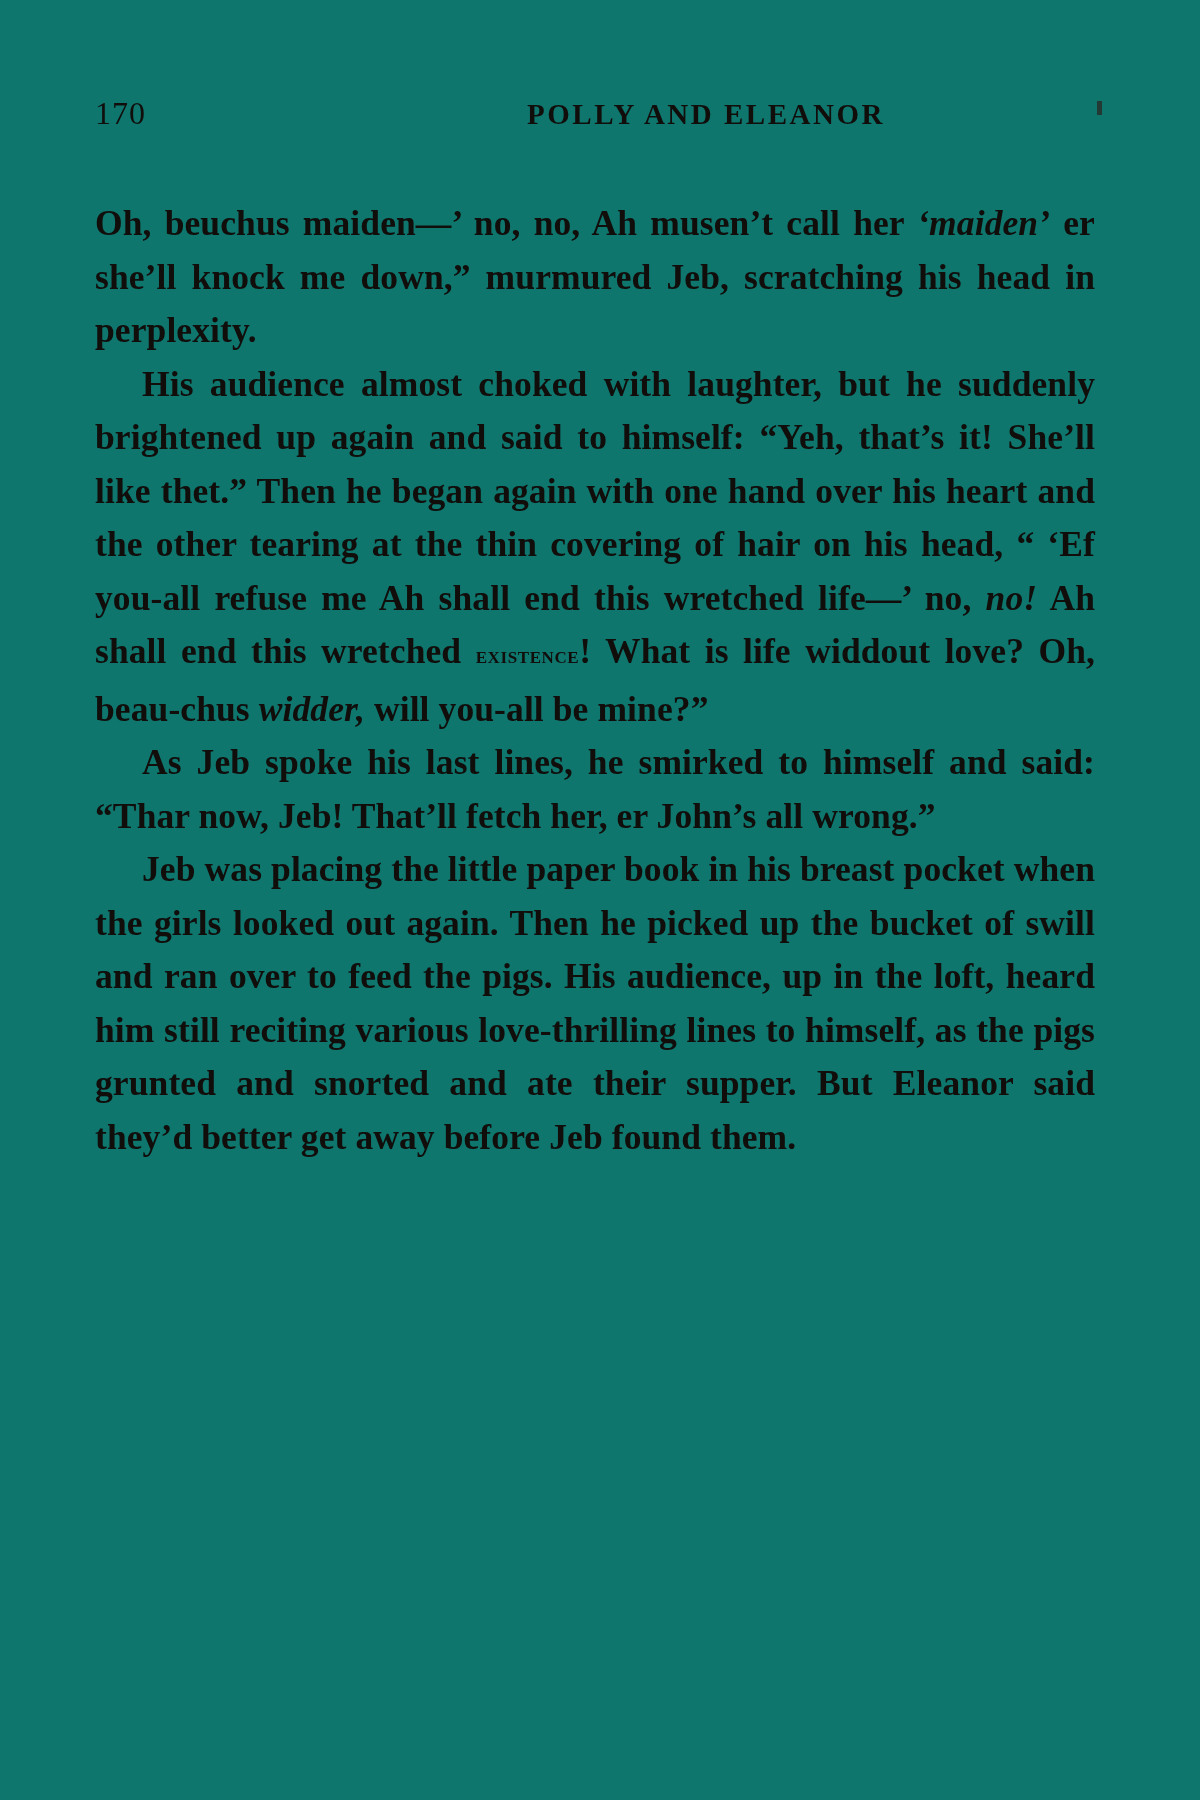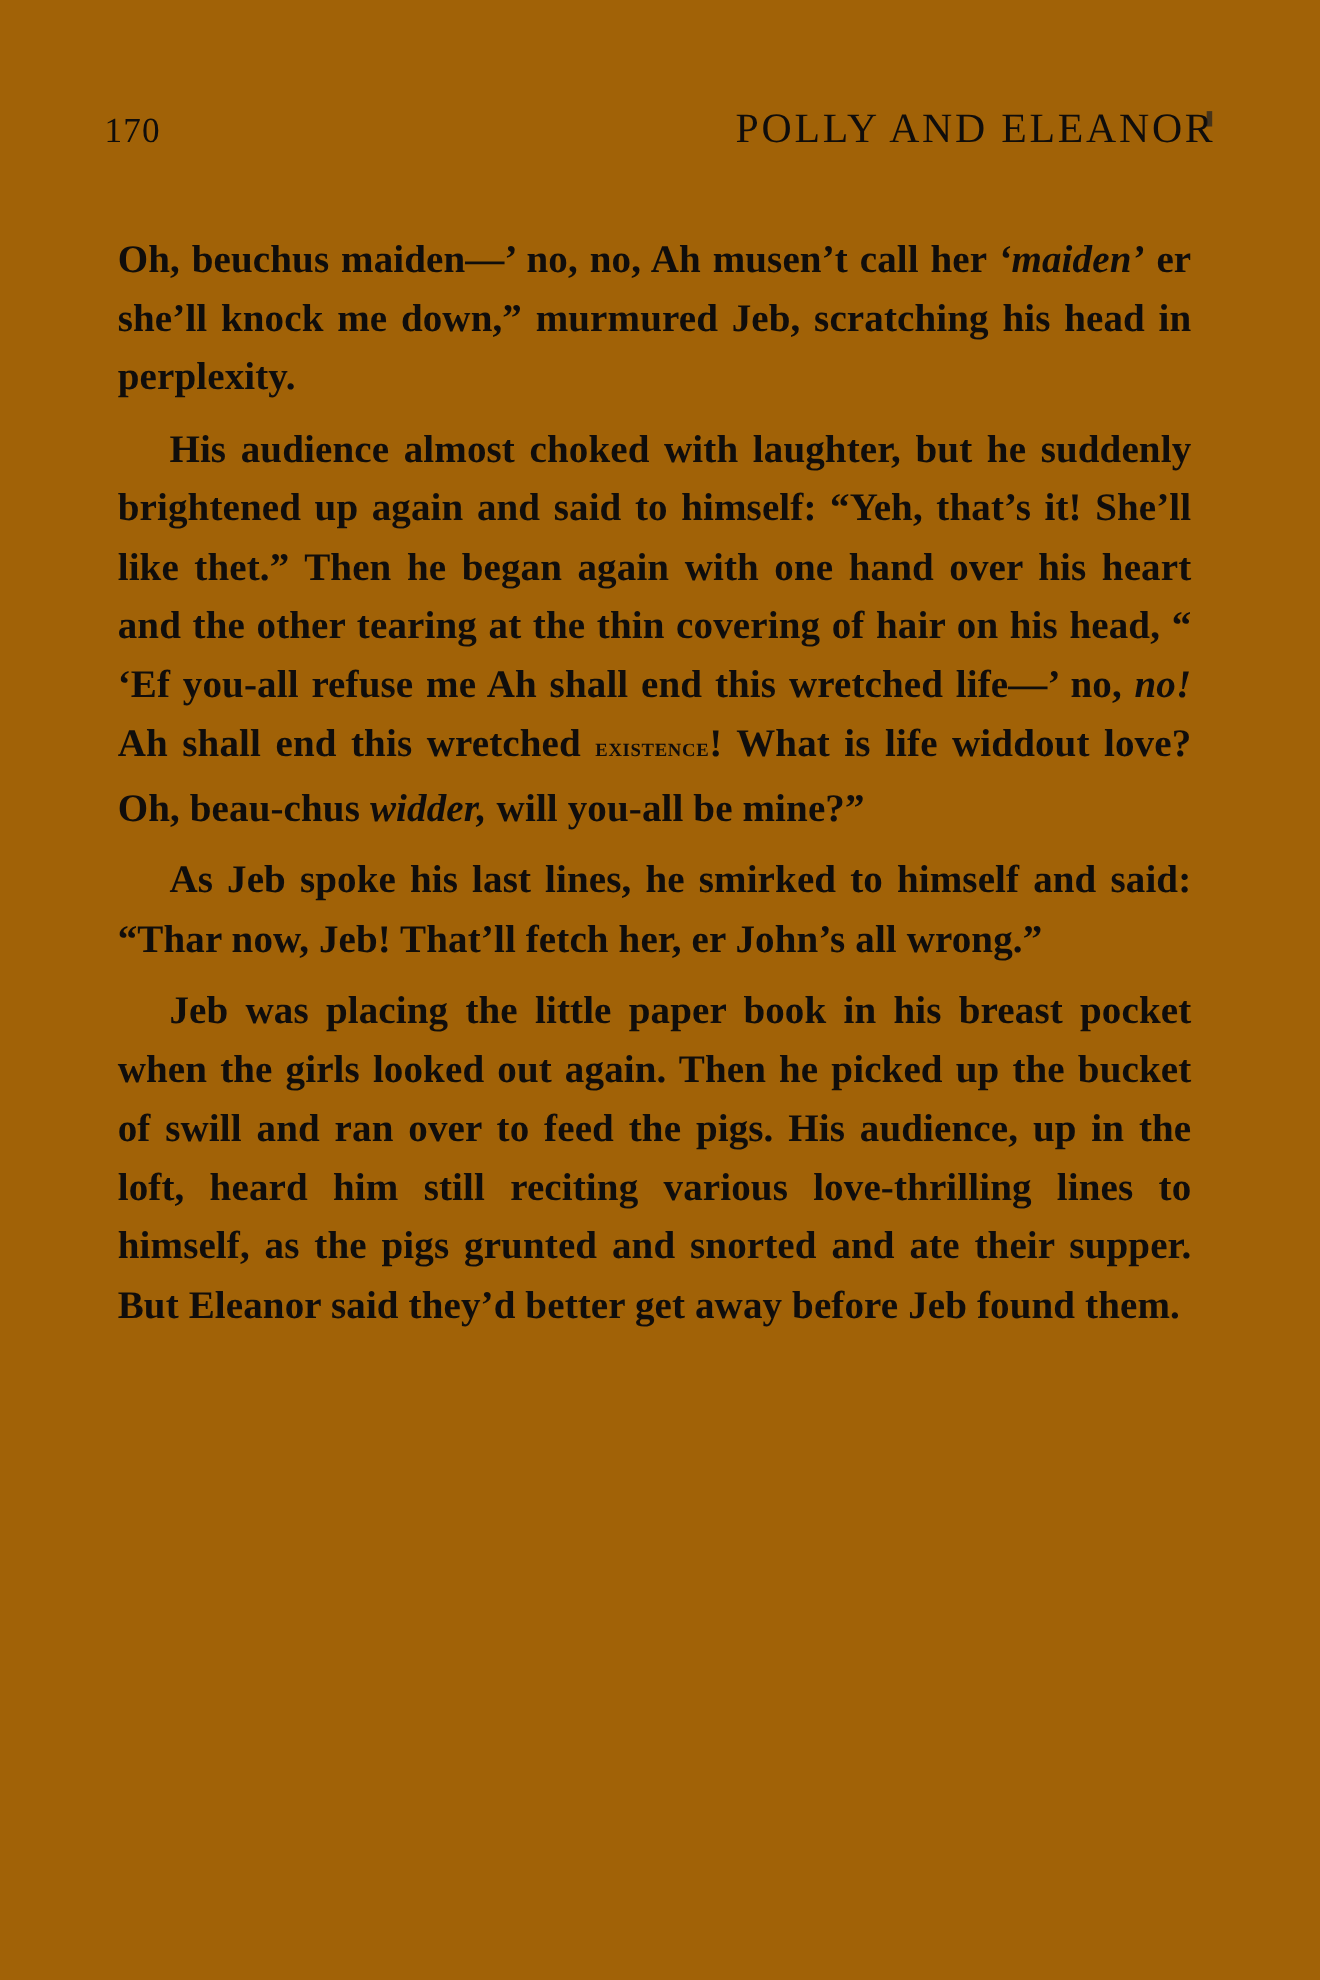--- a/index.html
+++ b/index.html
@@ -14,21 +14,21 @@
     font-family: "Liberation Serif", serif;
     color: #100d0b;
     overflow: hidden;
   }
   .page {
     position: absolute;
     left: 0;
     top: 0;
     width: 1200px;
     height: 1800px;
-    background: #a16207;
+    background: #0f766e;
   }
   .page-inner {
     position: absolute;
     left: 95px;
     top: 95px;
     width: 1010px;
     height: 1610px;
   }
   .header-row {
     position: relative;
@@ -37,25 +37,25 @@
     align-items: baseline;
   }
   .folio {
     font-size: 32px;
     letter-spacing: 1px;
     font-family: "Liberation Serif", serif;
     width: 120px;
     flex: none;
   }
   .running-head {
-    font-size: 38px;
+    font-size: 29px;
     letter-spacing: 2.5px;
-    font-weight: 400;
+    font-weight: 700;
     flex: 1;
-    text-align: right;
+    text-align: center;
     padding-left: 92px;
     white-space: nowrap;
   }
   .hdr-mark {
     position: absolute;
     right: 3px;
     top: 6px;
     width: 5px;
     height: 14px;
     background: #2a2522;
@@ -67,21 +67,21 @@
     top: 102px;
     width: 1000px;
     font-size: 35.5px;
     line-height: 53.5px;
     text-align: justify;
     text-justify: inter-word;
     font-weight: 600;
     letter-spacing: .1px;
   }
   .body-text p {
-    margin: 12px;
+    margin: 0;
     text-indent: 47px;
   }
   .body-text p.noindent {
     text-indent: 0;
   }
   .it { font-style: italic; }
   .sc {
     font-variant: small-caps;
     font-size: 24px;
     letter-spacing: .6px;

